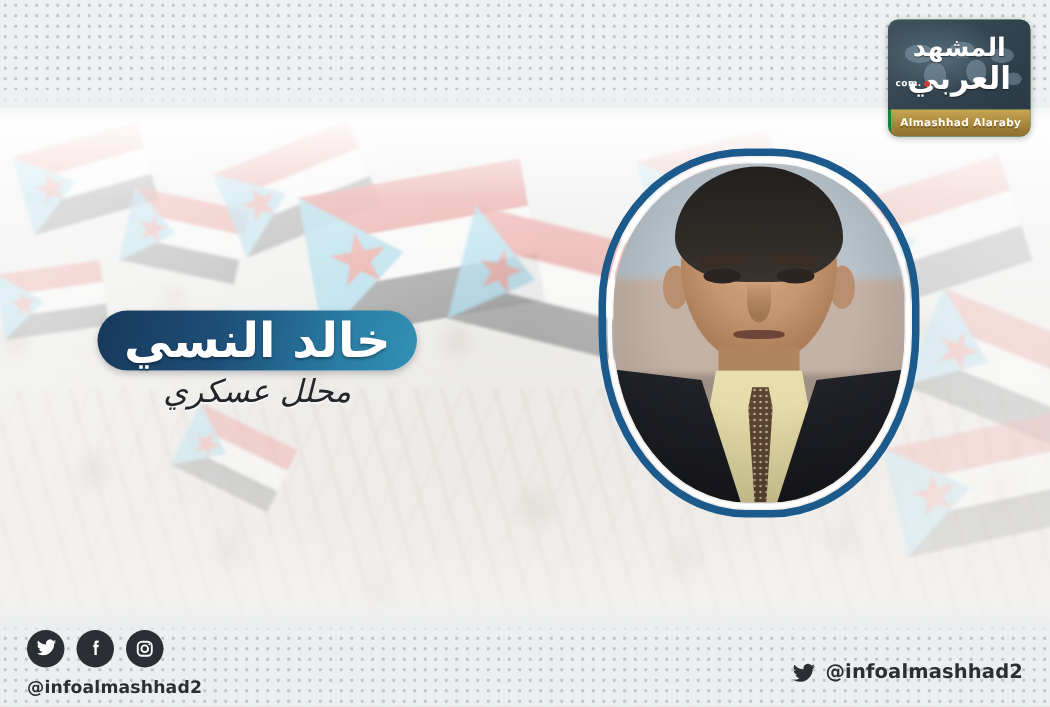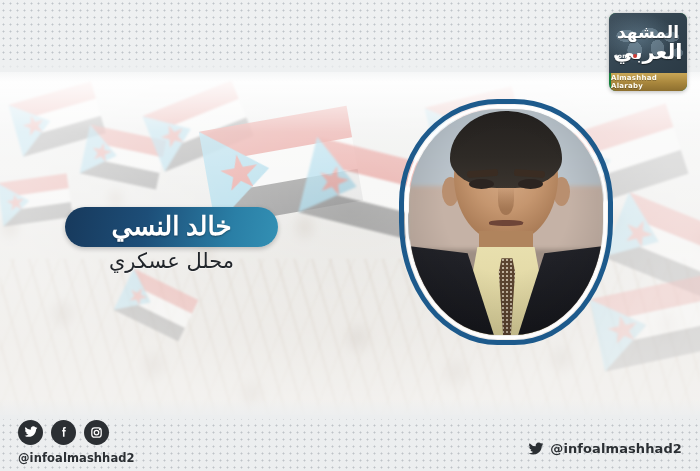--- a/index.html
+++ b/index.html
@@ -100,21 +100,21 @@
   .dots-bot{bottom:0;height:56px;background-color:#eceeef;}
 
   
   .band-fade-top{position:absolute;left:0;top:60px;width:100%;height:22px;
     background:linear-gradient(180deg,#eef0f1 0%, rgba(238,240,241,.55) 55%, rgba(238,240,241,0) 100%);}
   .band-fade-bot{position:absolute;left:0;bottom:52px;width:100%;height:20px;
     background:linear-gradient(0deg,#eceeef 0%, rgba(236,238,239,.5) 60%, rgba(236,238,239,0) 100%);}
 
   
   .logo{
-    position:absolute;right:13px;top:13px;width:78px;height:78px;
+    position:absolute;right:13px;top:13px;width:95px;height:78px;
     border-radius:7px;overflow:hidden;
     box-shadow:0 1px 4px rgba(0,0,0,.28);
     background:#15803d;
   }
   .logo-main{
     position:absolute;left:0;top:0;right:0;height:60px;
     background:
       radial-gradient(ellipse 70% 60% at 38% 42%, rgba(120,150,170,.45), transparent 70%),
       linear-gradient(135deg,#41525f 0%, #334450 48%, #2b3a45 100%);
     display:flex;align-items:center;justify-content:center;
@@ -220,30 +220,30 @@
 
   
   .name-banner{
     position:absolute;left:65px;top:207px;width:213px;height:40px;
     border-radius:20px;
     background:linear-gradient(100deg,#17395c 0%, #1d4e78 38%, #2a7fa6 78%, #3390b4 100%);
     box-shadow:0 2px 5px rgba(0,0,0,.22);
     display:flex;align-items:center;justify-content:center;
   }
   .name-banner span{
-    color:#ffffff;font-size:26px;font-weight:bold;
+    color:#ffffff;font-size:32px;font-weight:bold;
     direction:rtl;letter-spacing:.3px;line-height:1;
     text-shadow:0 1px 2px rgba(0,0,0,.35);
-    font-family:Liberation Serif, serif;
   }
   .job-title{
     position:absolute;left:65px;top:250px;width:213px;
     text-align:center;direction:rtl;
     color:#22262b;font-size:21px;line-height:1.1;
     text-shadow:0 1px 1px rgba(255,255,255,.55);
+    font-style:italic;
   }
 
   
   .footer-left{position:absolute;left:18px;bottom:6px;}
   .social-row{display:flex;gap:8px;margin-bottom:6px;}
   .sicon{width:25px;height:25px;border-radius:50%;background:#2b2f33;
     display:flex;align-items:center;justify-content:center;color:#fff;}
   .sicon svg{display:block;}
   .handles{line-height:1.22;}
   .handles div{font-size:11.5px;font-weight:bold;color:#2b2f33;letter-spacing:.1px;}

